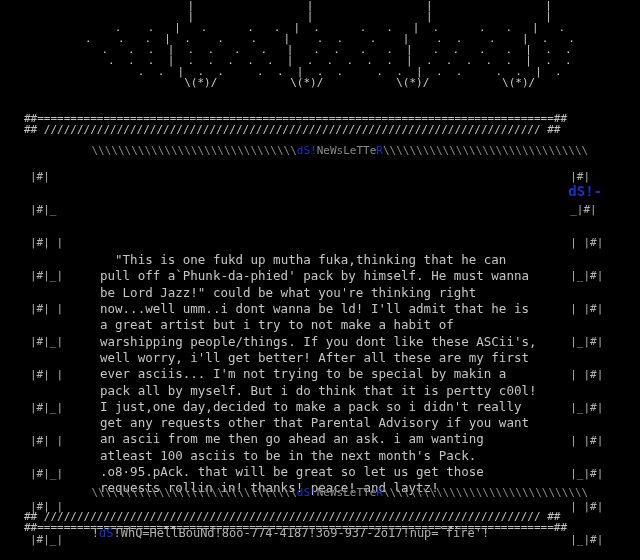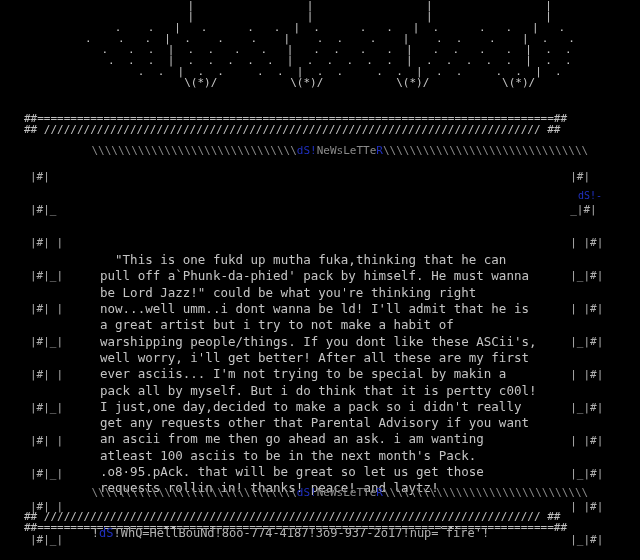--- a/index.html
+++ b/index.html
@@ -104,23 +104,24 @@
     top: 58px;
     width: 440px;
     font-size: 12.5px;
     line-height: 16.3px;
     color: #c4c4c4;
     white-space: pre-wrap;
   }
   .sig {
     position: absolute;
     right: 14px;
-    top: 77px;
-    font-size: 10px;
+    top: 70px;
+    font-size: 14px;
     color: #909090;
+    font-weight: bold;
   }
   .sig .accent { color: #2030c0; }
 
   
   .footer {
     position: absolute;
     left: 0;
     bottom: 6px;
     width: 552px;
     text-align: center;

